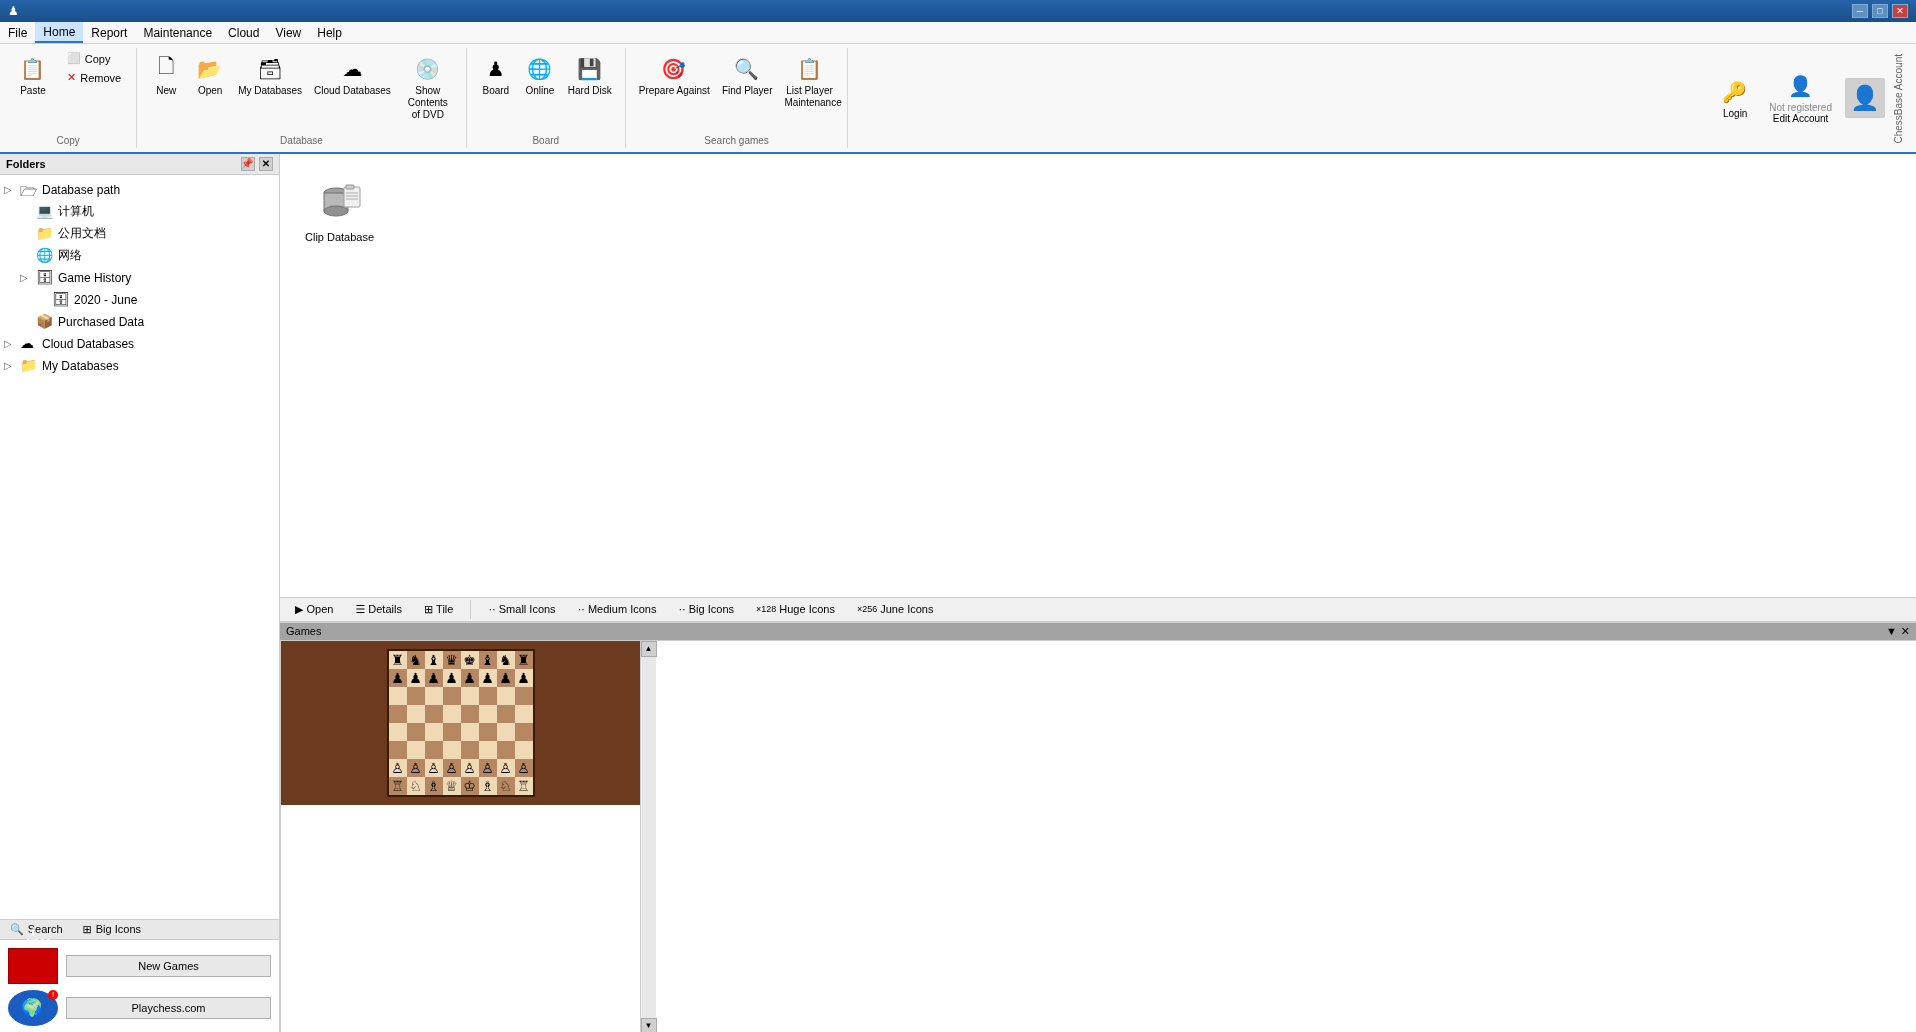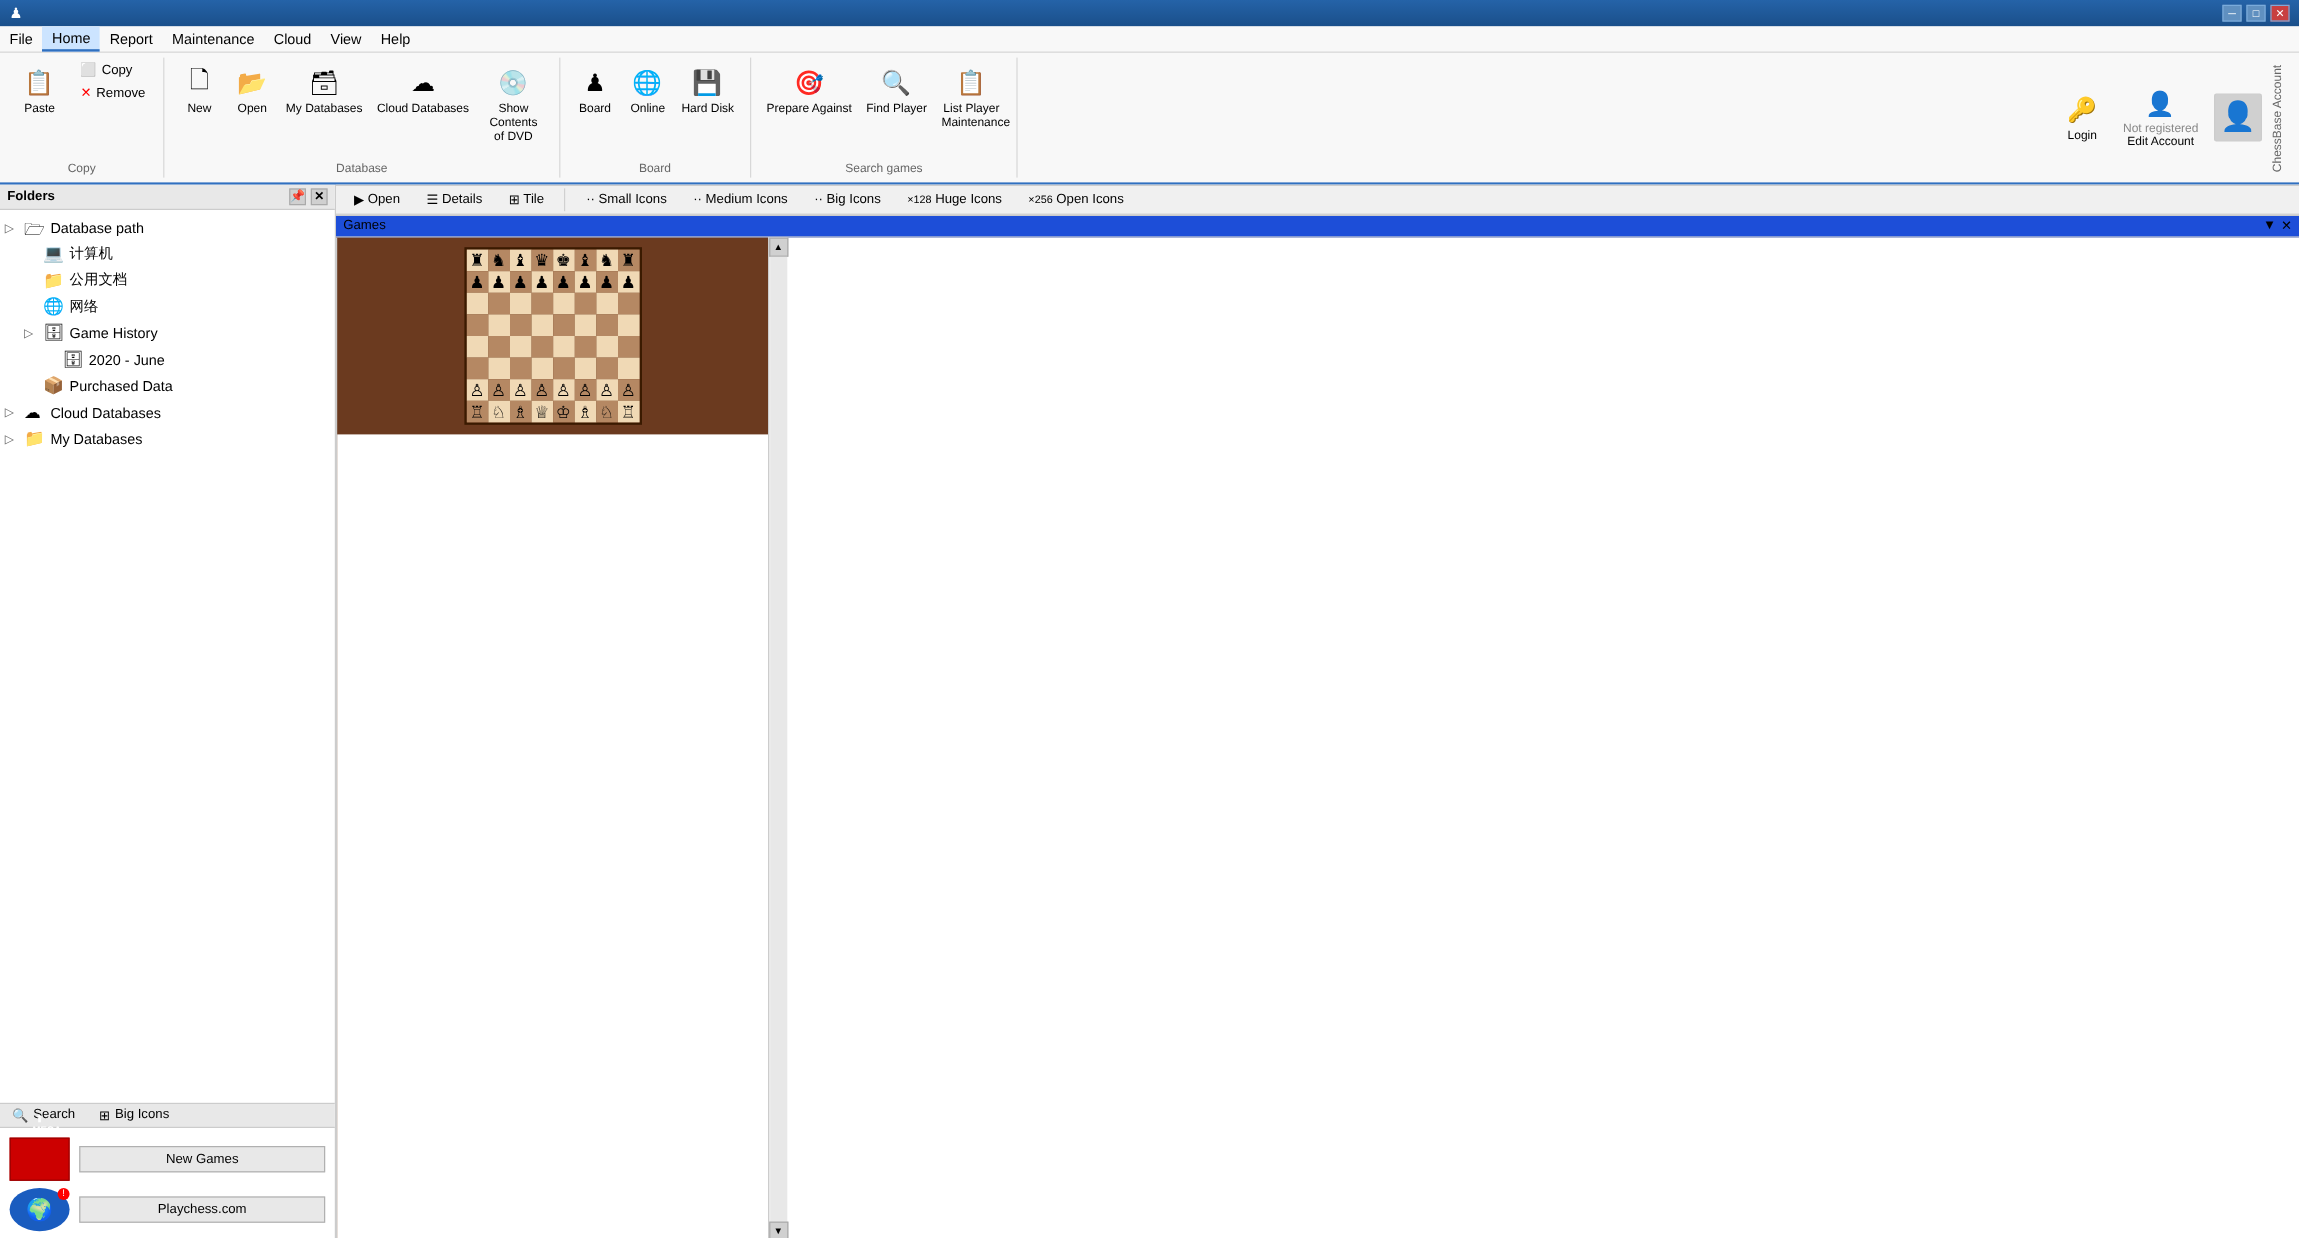--- a/index.html
+++ b/index.html
@@ -287,21 +287,21 @@
       padding: 2px 8px;
       font-size: 11px;
       cursor: pointer;
       display: flex;
       align-items: center;
       gap: 3px;
       border: 1px solid transparent;
       border-radius: 2px;
     }
     .games-label-bar {
-      background: #1d4ed8;
+      background: #a3a3a3;
       padding: 2px 6px;
       font-size: 11px;
       display: flex;
       justify-content: space-between;
       align-items: center;
       border-bottom: 1px solid #ccc;
     }
     .games-list {
       flex: 1;
       display: flex;
@@ -593,20 +593,39 @@
             <span style="position:absolute;top:0;right:0;background:red;color:white;font-size:8px;width:10px;height:10px;border-radius:50%;display:flex;align-items:center;justify-content:center;">!</span>
           </div>
           <div class="action-btn">Playchess.com</div>
         </div>
       </div>
     </div>
   </div>
 
   <div class="content-area">
 
+    <div class="db-view">
+      <div class="db-item">
+        <div class="db-icon">
+          <svg width="48" height="48" viewBox="0 0 48 48">
+
+            <ellipse cx="20" cy="14" rx="12" ry="5" fill="#a0a0a0" stroke="#707070" stroke-width="1"></ellipse>
+            <rect x="8" y="14" width="24" height="18" fill="#b8b8b8" stroke="#707070" stroke-width="1"></rect>
+            <ellipse cx="20" cy="32" rx="12" ry="5" fill="#909090" stroke="#707070" stroke-width="1"></ellipse>
+
+            <rect x="28" y="8" width="16" height="20" fill="#f0f0f0" stroke="#a0a0a0" stroke-width="1" rx="1"></rect>
+            <rect x="30" y="6" width="8" height="4" fill="#d0d0d0" stroke="#909090" stroke-width="1" rx="1"></rect>
+            <line x1="30" y1="14" x2="42" y2="14" stroke="#aaa" stroke-width="1"></line>
+            <line x1="30" y1="17" x2="42" y2="17" stroke="#aaa" stroke-width="1"></line>
+            <line x1="30" y1="20" x2="42" y2="20" stroke="#aaa" stroke-width="1"></line>
+          </svg>
+        </div>
+        <div class="db-label">Clip Database</div>
+      </div>
+    </div>
 
     <div class="view-toolbar">
       <div class="view-btn">
         <span>▶</span>
         <span>Open</span>
       </div>
       <div class="view-btn">
         <span>☰</span>
         <span>Details</span>
       </div>
@@ -626,21 +645,21 @@
       <div class="view-btn">
         <span>··</span>
         <span>Big Icons</span>
       </div>
       <div class="view-btn">
         <span style="font-size:9px;">×128</span>
         <span>Huge Icons</span>
       </div>
       <div class="view-btn">
         <span style="font-size:9px;">×256</span>
-        <span>Open Icons</span>
+        <span>June Icons</span>
       </div>
     </div>
 
     <div style="display:flex;flex-direction:column;flex:1;border-top:1px solid #ccc;">
       <div class="games-label-bar">
         <span>Games</span>
         <div style="display:flex;gap:4px;">
           <span style="cursor:pointer;">▼</span>
           <span style="cursor:pointer;">✕</span>
         </div>

